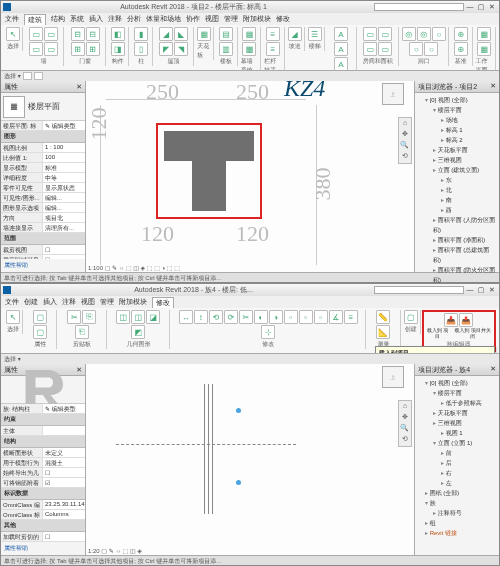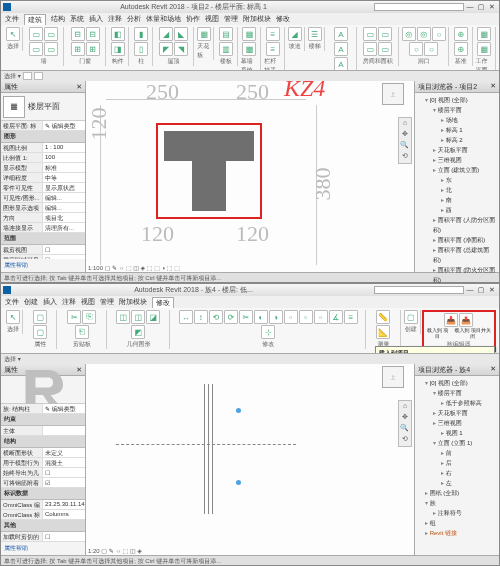--- a/index.html
+++ b/index.html
@@ -38,21 +38,21 @@
   .browser .tree { flex:1; padding:2px 2px; font-size:6px; color:#333; line-height:10px; }
   .tree ul { list-style:none; padding-left:8px; }
   .tree .node::before { content:"▸ "; color:#888; }
   .tree .node.open::before { content:"▾ "; }
   .status { height:10px; background:#e0e0e0; border-top:1px solid #aaa; font-size:6px; color:#555; padding:0 3px; line-height:10px; }
   .viewctrl { position:absolute; right:2px; top:2px; width:30px; height:30px; }
   .viewcube { width:22px; height:22px; border:1px solid #aaa; background:#f4f4f4; font-size:5px; display:flex; align-items:center; justify-content:center; color:#888; }
   .navbar { position:absolute; right:2px; top:36px; width:14px; background:#eee; border:1px solid #bbb; display:flex; flex-direction:column; gap:1px; padding:1px; }
   .navbar div { height:10px; font-size:7px; text-align:center; color:#666; }
   .dim { position:absolute; font-family:"Times New Roman",serif; color:#bbb; font-size:22px; }
-  .dim.red { color:#ef4444; font-size:24px; font-style:italic; }
+  .dim.red { color:#0c4a6e; font-size:24px; font-style:italic; }
   .dimline { position:absolute; background:#ccc; }
   .tshape { position:absolute; }
   .redbox { position:absolute; border:2px solid #d22; }
   .famcanvas .hline { position:absolute; height:1px; background:#888; }
   .famcanvas .vline { position:absolute; width:1px; background:#888; }
   .famcanvas .dot { position:absolute; width:5px; height:5px; border-radius:50%; background:#4aa3e0; }
   .rlogo { width:50px; height:50px; margin:8px auto; display:block; }
   .highlight-grp { border:2px solid #d22; padding:1px; }
   .tooltip { position:absolute; background:#ffffe1; border:1px solid #888; font-size:6px; padding:2px 3px; color:#333; box-shadow:1px 1px 2px rgba(0,0,0,.3); }
 </style>

